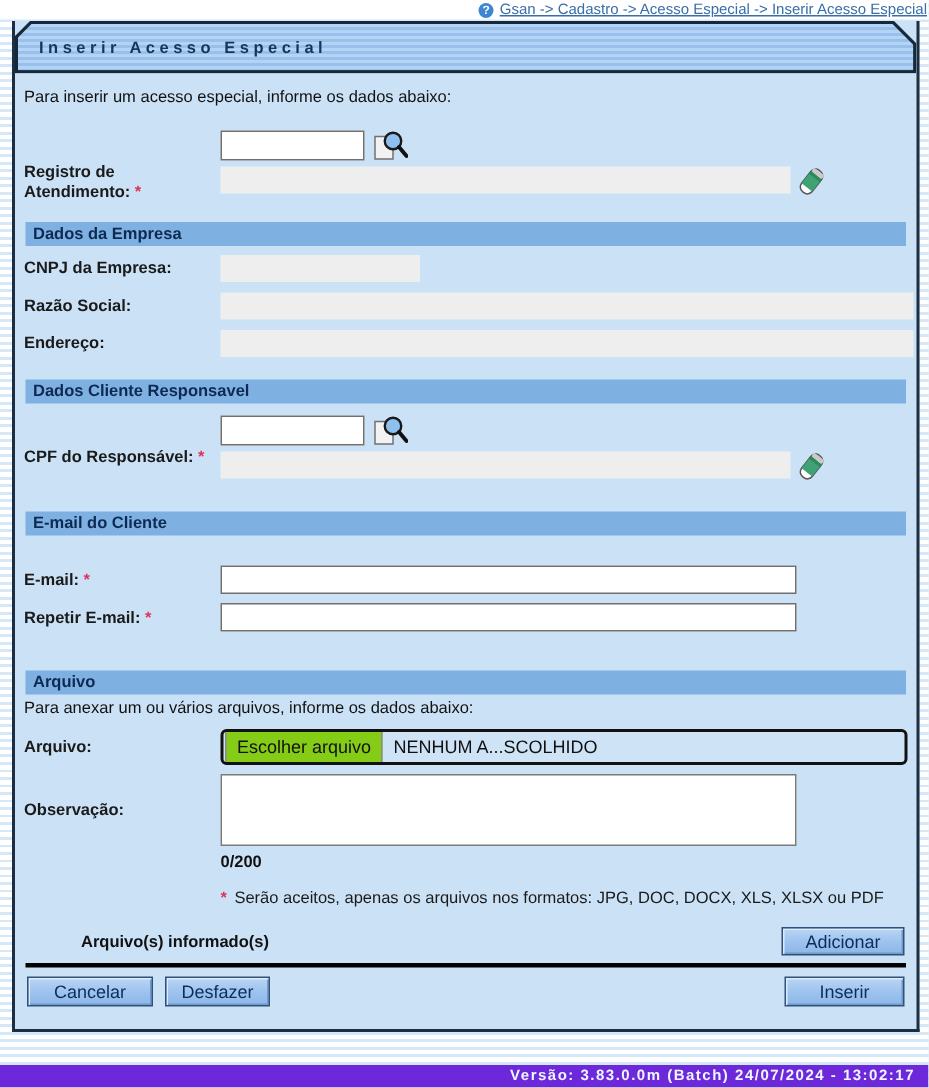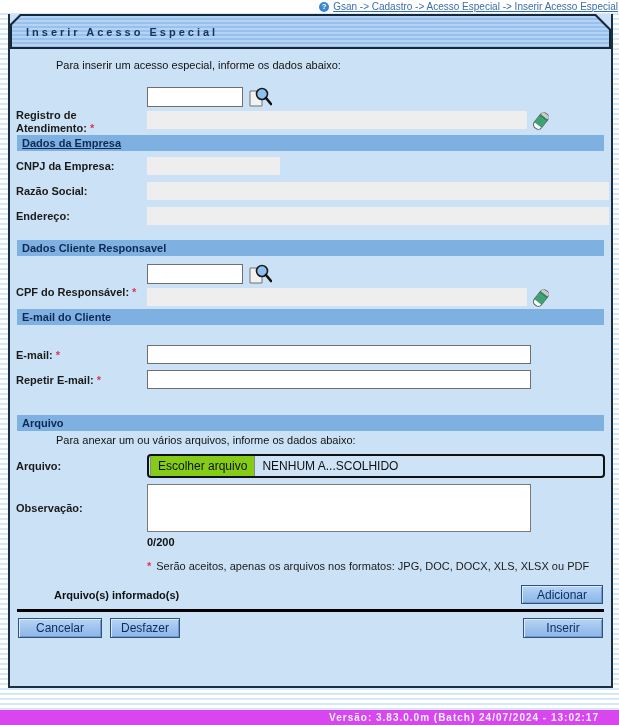--- a/index.html
+++ b/index.html
@@ -37,21 +37,21 @@
     position:absolute; left:2px; top:2px; right:2px; bottom:2px;
     background: repeating-linear-gradient(180deg, #b5d3f3 0 2px, #97c0ec 2px 4px);
     clip-path: polygon(0 100%, 0 9px, 9px 0, calc(100% - 14px) 0, 100% 14px, 100% 100%);
     display:flex; align-items:center;
   }
   .title-text {
     font-size:11px; font-weight:bold; letter-spacing:3px; color:#14365c; padding-left:14px;
     white-space:nowrap;
   }
   .content { padding: 8px 6px 0 6px; font-size:11px; color:#111; }
-  .intro { margin-top:2px; font-size:11px; color:#111;margin-left:40px; }
+  .intro { margin-top:2px; font-size:11px; color:#111; }
   .row { display:grid; grid-template-columns:131px 1fr; align-items:start; }
   .lbl { font-weight:bold; color:#1a1a1a; font-size:11px; line-height:13px; }
   .req { color:#e0335a; font-weight:bold; margin-left:3px; }
   .txt-input {
     height:20px; border:1px solid #6f6f6f; background:#fff; font-size:11px;
     padding:0 3px; font-family:"Liberation Sans",sans-serif;
   }
   .w-small { width:96px; }
   .w-wide  { width:384px; height:19px; }
   .ro-field { background:#eeeeee; height:18px; border:0; }
@@ -87,22 +87,22 @@
   .btn-cancelar { width:84px; margin-right:8px; }
   .btn-desfazer { width:70px; }
   .btn-inserir { width:80px; }
   .actions-row { display:flex; align-items:center; margin-top:6px; padding:0 2px; }
   .spacer { flex:1; }
   .informados-row { display:flex; align-items:center; margin-top:12px; padding:0 2px; }
   .informados-lbl { font-weight:bold; font-size:11px; color:#111;margin-left:36px; }
   
   .footer {
     position:absolute; left:0; bottom:0; width:619px; height:15px;
-    background:#d946ef; color:#eef6ff; display:flex; align-items:center; justify-content:flex-end;
-    font-size:10px; font-weight:bold; letter-spacing:1px; padding-right:20px; white-space:nowrap;
+    background:#6d28d9; color:#eef6ff; display:flex; align-items:center; justify-content:flex-end;
+    font-size:10px; font-weight:bold; letter-spacing:1px; padding-right:9px; white-space:nowrap;
   }
 </style>
 </head>
 <body>
 
 <div class="topbar">
   <span class="help-ico">?</span>
   <span class="crumb">Gsan -&gt; Cadastro -&gt; Acesso Especial -&gt; Inserir Acesso Especial</span>
 </div>
 
@@ -142,21 +142,21 @@
                 <rect x="4.5" y="7" width="9" height="8" fill="#3fa274"></rect>
                 <rect x="4.5" y="4.5" width="9" height="2.6" fill="#2c8a5f"></rect>
                 <rect x="4.5" y="1.6" width="9" height="3" rx="1.5" fill="#c9c9c9"></rect>
               </g>
             </svg>
           </button>
         </div>
       </div>
     </div>
 
-    <div class="sect-hdr" style="text-decoration:underline;">Dados da Empresa</div>
+    <div class="sect-hdr" style="margin-top:13px;">Dados da Empresa</div>
 
     <div class="row" style="margin-top:6px;">
       <div class="lbl" style="padding-top:3px;">CNPJ da Empresa:</div>
       <div class="ro-field" style="width:133px;"></div>
     </div>
 
     <div class="row" style="margin-top:7px;">
       <div class="lbl" style="padding-top:3px;">Razão Social:</div>
       <div class="ro-field" style="width:462px;"></div>
     </div>
@@ -192,21 +192,21 @@
                 <rect x="4.5" y="7" width="9" height="8" fill="#3fa274"></rect>
                 <rect x="4.5" y="4.5" width="9" height="2.6" fill="#2c8a5f"></rect>
                 <rect x="4.5" y="1.6" width="9" height="3" rx="1.5" fill="#c9c9c9"></rect>
               </g>
             </svg>
           </button>
         </div>
       </div>
     </div>
 
-    <div class="sect-hdr" style="margin-top:0;">E-mail do Cliente</div>
+    <div class="sect-hdr" style="margin-top:19px;">E-mail do Cliente</div>
 
     <div class="row" style="margin-top:20px;">
       <div class="lbl" style="padding-top:4px;">
         <span>E-mail:</span><span class="req">*</span>
       </div>
       <input class="txt-input w-wide" type="text" style="">
     </div>
 
     <div class="row" style="margin-top:6px;">
       <div class="lbl" style="padding-top:4px;">

